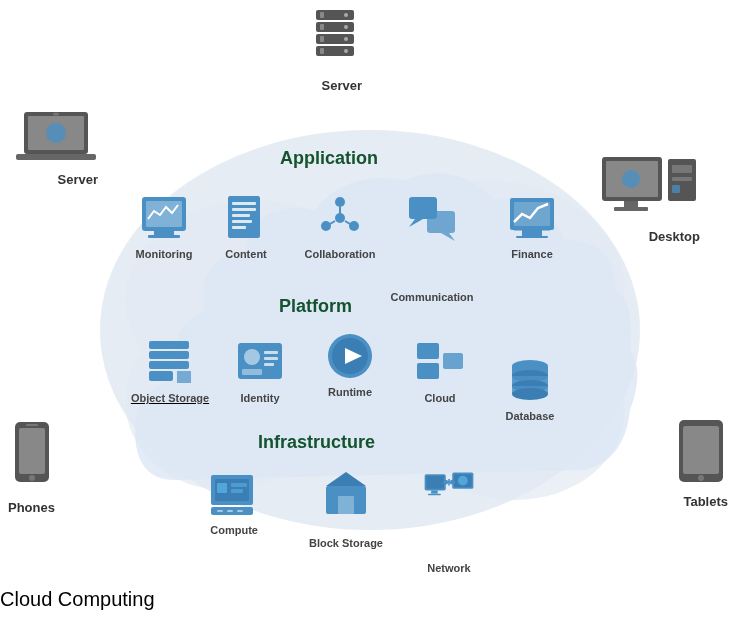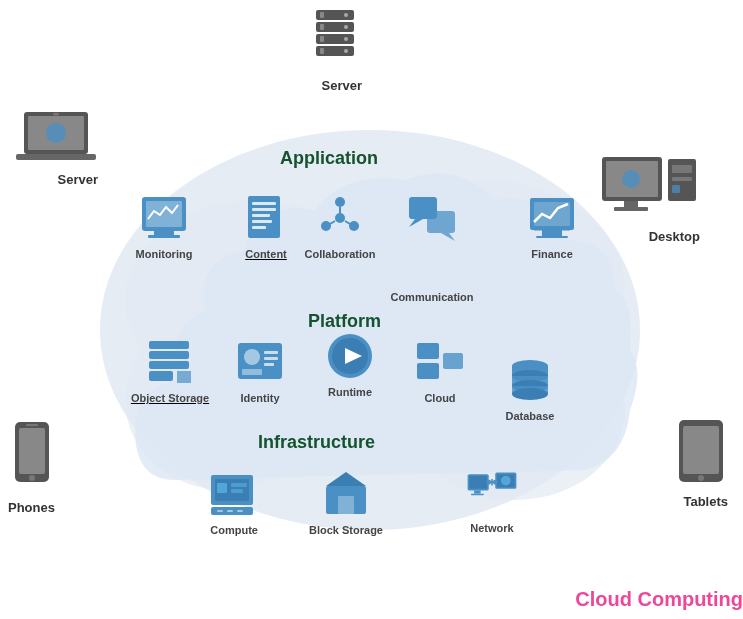--- a/index.html
+++ b/index.html
@@ -60,24 +60,24 @@
       font-weight: bold;
       text-align: center;
       margin-top: 4px;
     }
 
     
     .page-title {
       position: absolute;
       bottom: 8px;
       width: 100%;
-      text-align: right;
+      text-align: left;
       font-size: 20px;
-      font-weight: bold;
-      color: #ec4899;
+      font-weight: normal;
+      color: #000000;
     }
   </style>
 </head>
 <body>
 
 <svg style="position:absolute;left:75px;top:100px;width:590px;height:460px;" viewBox="0 0 590 460">
   <ellipse cx="295" cy="230" rx="270" ry="200" fill="#e2eaf3" opacity="0.9"></ellipse>
   <ellipse cx="180" cy="200" rx="130" ry="100" fill="#e2eaf3" opacity="0.8"></ellipse>
   <ellipse cx="410" cy="190" rx="140" ry="110" fill="#e2eaf3" opacity="0.8"></ellipse>
   <ellipse cx="150" cy="300" rx="100" ry="90" fill="#e2eaf3" opacity="0.7"></ellipse>
@@ -158,21 +158,21 @@
       <rect x="2" y="2" width="44" height="34" rx="3" fill="#4a90c4"></rect>
       <rect x="6" y="6" width="36" height="26" rx="1" fill="#fff" opacity="0.3"></rect>
       <polyline points="8,24 14,16 20,20 26,12 32,18 38,10" stroke="#fff" stroke-width="2" fill="none"></polyline>
       <rect x="14" y="36" width="20" height="4" fill="#4a90c4"></rect>
       <rect x="8" y="40" width="32" height="3" rx="1" fill="#4a90c4"></rect>
     </svg>
   </div>
   <span class="icon-label">Monitoring</span>
 </div>
 
-<div class="icon-item" style="left:226px;top:192px;text-decoration:underline;">
+<div class="icon-item" style="left:206px;top:192px;">
   <div class="icon-box">
     <svg width="44" height="48" viewBox="0 0 44 48">
       <rect x="4" y="2" width="32" height="42" rx="2" fill="#4a90c4"></rect>
       <rect x="8" y="8" width="24" height="3" rx="1" fill="#fff" opacity="0.8"></rect>
       <rect x="8" y="14" width="24" height="3" rx="1" fill="#fff" opacity="0.8"></rect>
       <rect x="8" y="20" width="18" height="3" rx="1" fill="#fff" opacity="0.8"></rect>
       <rect x="8" y="26" width="20" height="3" rx="1" fill="#fff" opacity="0.8"></rect>
       <rect x="8" y="32" width="14" height="3" rx="1" fill="#fff" opacity="0.8"></rect>
     </svg>
   </div>
@@ -199,35 +199,35 @@
     <svg width="50" height="46" viewBox="0 0 50 46">
       <rect x="2" y="2" width="28" height="22" rx="3" fill="#4a90c4"></rect>
       <polygon points="8,24 2,32 16,24" fill="#4a90c4"></polygon>
       <rect x="20" y="16" width="28" height="22" rx="3" fill="#4a90c4" opacity="0.75"></rect>
       <polygon points="42,38 48,46 34,38" fill="#4a90c4" opacity="0.75"></polygon>
     </svg>
   </div>
   <span class="icon-label">Communication</span>
 </div>
 
-<div class="icon-item" style="left:512px;top:192px;">
+<div class="icon-item" style="left:492px;top:192px;">
   <div class="icon-box">
     <svg width="48" height="44" viewBox="0 0 48 44">
       <rect x="2" y="2" width="44" height="32" rx="2" fill="#4a90c4"></rect>
       <rect x="6" y="6" width="36" height="24" rx="1" fill="#fff" opacity="0.2"></rect>
       <polyline points="6,26 14,18 22,22 30,12 40,8" stroke="#fff" stroke-width="2.5" fill="none"></polyline>
       <line x1="6" y1="34" x2="42" y2="34" stroke="#4a90c4" stroke-width="1"></line>
       <rect x="14" y="34" width="20" height="6" fill="#4a90c4"></rect>
       <rect x="8" y="40" width="32" height="2" rx="1" fill="#4a90c4"></rect>
     </svg>
   </div>
   <span class="icon-label">Finance</span>
 </div>
 
-<div class="section-label" style="left:308px;top:296px;margin-top:15px;">Platform</div>
+<div class="section-label" style="left:279px;top:296px;">Platform</div>
 
 <div class="icon-item" style="left:130px;top:336px;text-decoration:underline;">
   <div class="icon-box">
     <svg width="50" height="46" viewBox="0 0 50 46">
       <rect x="4" y="2" width="40" height="8" rx="2" fill="#4a90c4"></rect>
       <rect x="4" y="12" width="40" height="8" rx="2" fill="#4a90c4"></rect>
       <rect x="4" y="22" width="40" height="8" rx="2" fill="#4a90c4"></rect>
       <rect x="4" y="32" width="24" height="10" rx="2" fill="#4a90c4"></rect>
       <polygon points="32,32 46,32 46,44 32,44" fill="#4a90c4" opacity="0.7"></polygon>
     </svg>
@@ -298,32 +298,32 @@
       <rect x="24" y="14" width="16" height="4" rx="1" fill="#5ab0e4" opacity="0.6"></rect>
       <rect x="24" y="20" width="12" height="4" rx="1" fill="#5ab0e4" opacity="0.6"></rect>
       <rect x="10" y="41" width="6" height="2" rx="1" fill="#fff" opacity="0.5"></rect>
       <rect x="20" y="41" width="6" height="2" rx="1" fill="#fff" opacity="0.5"></rect>
       <rect x="30" y="41" width="6" height="2" rx="1" fill="#fff" opacity="0.5"></rect>
     </svg>
   </div>
   <span class="icon-label">Compute</span>
 </div>
 
-<div class="icon-item" style="left:306px;top:468px;">
+<div class="icon-item" style="left:306px;top:468px;gap:13px;">
   <div class="icon-box">
     <svg width="52" height="52" viewBox="0 0 52 52">
       <rect x="6" y="18" width="40" height="28" rx="2" fill="#4a90c4"></rect>
       <polygon points="6,18 26,4 46,18" fill="#3a7eb4"></polygon>
       <rect x="18" y="28" width="16" height="18" rx="1" fill="#fff" opacity="0.3"></rect>
     </svg>
   </div>
   <span class="icon-label">Block Storage</span>
 </div>
 
-<div class="icon-item" style="left:452px;top:466px;">
+<div class="icon-item" style="left:409px;top:466px;gap:40px;">
   <div class="icon-box">
     <svg width="64" height="52" viewBox="0 0 64 52">
 
       <rect x="2" y="4" width="26" height="20" rx="2" fill="#4a90c4"></rect>
       <rect x="4" y="6" width="22" height="16" rx="1" fill="#3a7eb4"></rect>
       <rect x="10" y="24" width="8" height="4" fill="#4a90c4"></rect>
       <rect x="6" y="28" width="16" height="2" rx="1" fill="#4a90c4"></rect>
 
       <rect x="36" y="2" width="26" height="20" rx="2" fill="#4a90c4"></rect>
       <rect x="38" y="4" width="22" height="16" rx="1" fill="#3a7eb4"></rect>

